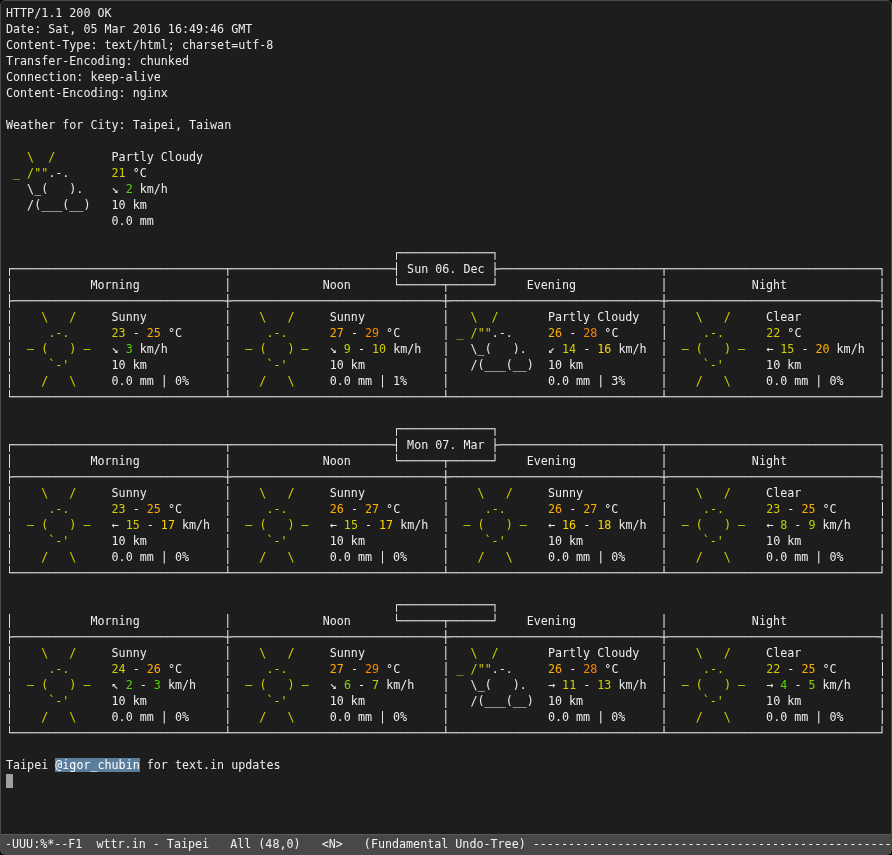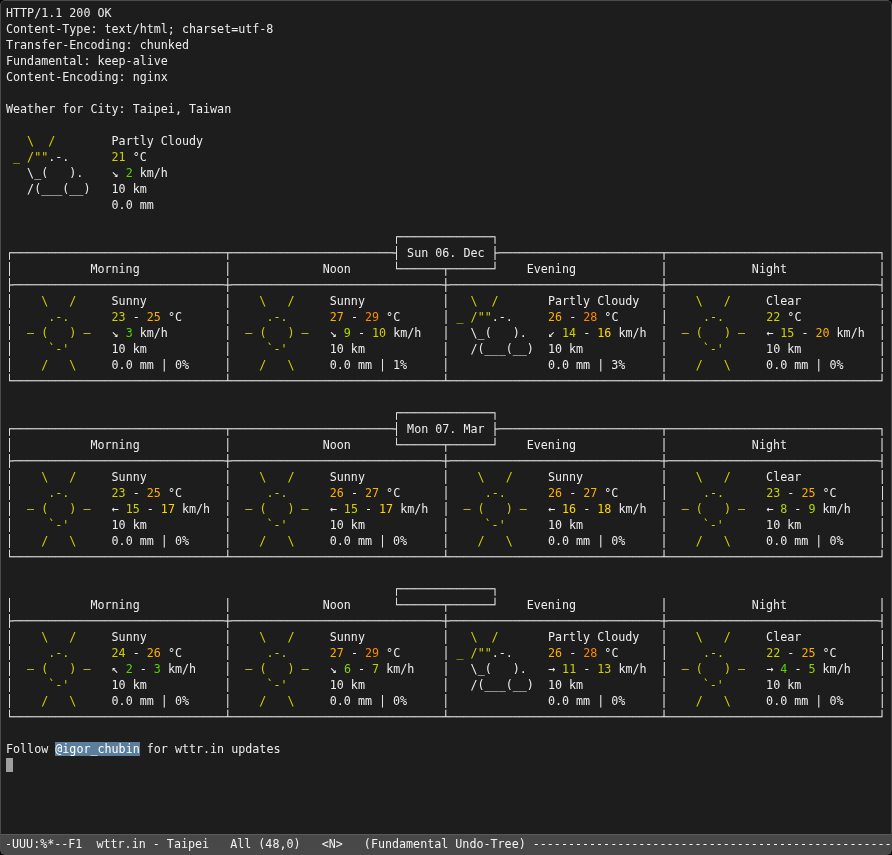--- a/index.html
+++ b/index.html
@@ -26,23 +26,24 @@
     white-space:pre;overflow:hidden;padding-left:4px;
     border-top:1px solid #5a5a5a;
   }
 </style>
 </head>
 <body>
 
 <div class="terminal">
   <div id="screen">
       <div class="ln"><span>HTTP/1.1 200 OK</span></div>
+      <div class="ln"><span>Date: Sat, 05 Mar 2016 16:49:46 GMT</span></div>
       <div class="ln"><span>Content-Type: text/html; charset=utf-8</span></div>
       <div class="ln"><span>Transfer-Encoding: chunked</span></div>
-      <div class="ln"><span>Fundamental: keep-alive</span></div>
+      <div class="ln"><span>Connection: keep-alive</span></div>
       <div class="ln"><span>Content-Encoding: nginx</span></div>
       <div class="ln"></div>
       <div class="ln"><span>Weather for City: Taipei, Taiwan</span></div>
       <div class="ln"></div>
       <div class="ln"><span style="color: rgb(208, 208, 0);">   \  /      </span><span>  </span><span>Partly Cloudy</span></div>
       <div class="ln"><span style="color: rgb(208, 208, 0);"> _ /""</span><span>.-.    </span><span>  </span><span style="color: rgb(208, 208, 0);">21</span><span> °C</span></div>
       <div class="ln"><span>   \_(   ).  </span><span>  </span><span>↘ </span><span style="color: rgb(86, 211, 0);">2</span><span> km/h</span></div>
       <div class="ln"><span>   /(___(__) </span><span>  </span><span>10 km</span></div>
       <div class="ln"><span>             </span><span>  </span><span>0.0 mm</span></div>
       <div class="ln"></div>
@@ -71,17 +72,17 @@
       <div class="ln"><span>                                                       ┌─────────────┐</span></div>
       <div class="ln"><span>│           Morning            │             Noon      └──────┬──────┘    Evening            │            Night             │</span></div>
       <div class="ln"><span>├──────────────────────────────┼──────────────────────────────┼──────────────────────────────┼──────────────────────────────┤</span></div>
       <div class="ln"><span>│</span><span style="color: rgb(208, 208, 0);">    \   /    </span><span> </span><span>Sunny</span><span>           </span><span>│</span><span style="color: rgb(208, 208, 0);">    \   /    </span><span> </span><span>Sunny</span><span>           </span><span>│</span><span style="color: rgb(208, 208, 0);">   \  /      </span><span> </span><span>Partly Cloudy</span><span>   </span><span>│</span><span style="color: rgb(208, 208, 0);">    \   /    </span><span> </span><span>Clear</span><span>           </span><span>│</span></div>
       <div class="ln"><span>│</span><span style="color: rgb(208, 208, 0);">     .-.     </span><span> </span><span style="color: rgb(208, 208, 0);">24</span><span> - </span><span style="color: rgb(255, 175, 0);">26</span><span> °C</span><span>      </span><span>│</span><span style="color: rgb(208, 208, 0);">     .-.     </span><span> </span><span style="color: rgb(255, 175, 0);">27</span><span> - </span><span style="color: rgb(255, 135, 0);">29</span><span> °C</span><span>      </span><span>│</span><span style="color: rgb(208, 208, 0);"> _ /""</span><span>.-.    </span><span> </span><span style="color: rgb(255, 175, 0);">26</span><span> - </span><span style="color: rgb(255, 135, 0);">28</span><span> °C</span><span>      </span><span>│</span><span style="color: rgb(208, 208, 0);">     .-.     </span><span> </span><span style="color: rgb(208, 208, 0);">22</span><span> - </span><span style="color: rgb(255, 175, 0);">25</span><span> °C</span><span>      </span><span>│</span></div>
       <div class="ln"><span>│</span><span style="color: rgb(208, 208, 0);">  – (   ) –  </span><span> </span><span>↖ </span><span style="color: rgb(86, 211, 0);">2</span><span> - </span><span style="color: rgb(86, 211, 0);">3</span><span> km/h</span><span>    </span><span>│</span><span style="color: rgb(208, 208, 0);">  – (   ) –  </span><span> </span><span>↘ </span><span style="color: rgb(135, 215, 0);">6</span><span> - </span><span style="color: rgb(175, 215, 0);">7</span><span> km/h</span><span>    </span><span>│</span><span>   \_(   ).  </span><span> </span><span>→ </span><span style="color: rgb(208, 208, 0);">11</span><span> - </span><span style="color: rgb(208, 208, 0);">13</span><span> km/h</span><span>  </span><span>│</span><span style="color: rgb(208, 208, 0);">  – (   ) –  </span><span> </span><span>→ </span><span style="color: rgb(86, 211, 0);">4</span><span> - </span><span style="color: rgb(135, 215, 0);">5</span><span> km/h</span><span>    </span><span>│</span></div>
       <div class="ln"><span>│</span><span style="color: rgb(208, 208, 0);">     `-'     </span><span> </span><span>10 km</span><span>           </span><span>│</span><span style="color: rgb(208, 208, 0);">     `-'     </span><span> </span><span>10 km</span><span>           </span><span>│</span><span>   /(___(__) </span><span> </span><span>10 km</span><span>           </span><span>│</span><span style="color: rgb(208, 208, 0);">     `-'     </span><span> </span><span>10 km</span><span>           </span><span>│</span></div>
       <div class="ln"><span>│</span><span style="color: rgb(208, 208, 0);">    /   \    </span><span> </span><span>0.0 mm | 0%</span><span>     </span><span>│</span><span style="color: rgb(208, 208, 0);">    /   \    </span><span> </span><span>0.0 mm | 0%</span><span>     </span><span>│</span><span>             </span><span> </span><span>0.0 mm | 0%</span><span>     </span><span>│</span><span style="color: rgb(208, 208, 0);">    /   \    </span><span> </span><span>0.0 mm | 0%</span><span>     </span><span>│</span></div>
       <div class="ln"><span>└──────────────────────────────┴──────────────────────────────┴──────────────────────────────┴──────────────────────────────┘</span></div>
       <div class="ln"></div>
-      <div class="ln"><span>Follow </span><span class="link">@igor_chubin</span><span> for wttr.in updates</span></div>
+      <div class="ln"><span>Taipei </span><span class="link">@igor_chubin</span><span> for text.in updates</span></div>
       <div class="ln"><span class="cursor"> </span></div>
     </div>
   <div class="modeline"><span>-UUU:%*--F1  wttr.in - Taipei   All (48,0)   &lt;N&gt;   (Fundamental Undo-Tree) --------------------------------------------------------------------------------</span></div>
 </div>
 
 </body></html>

